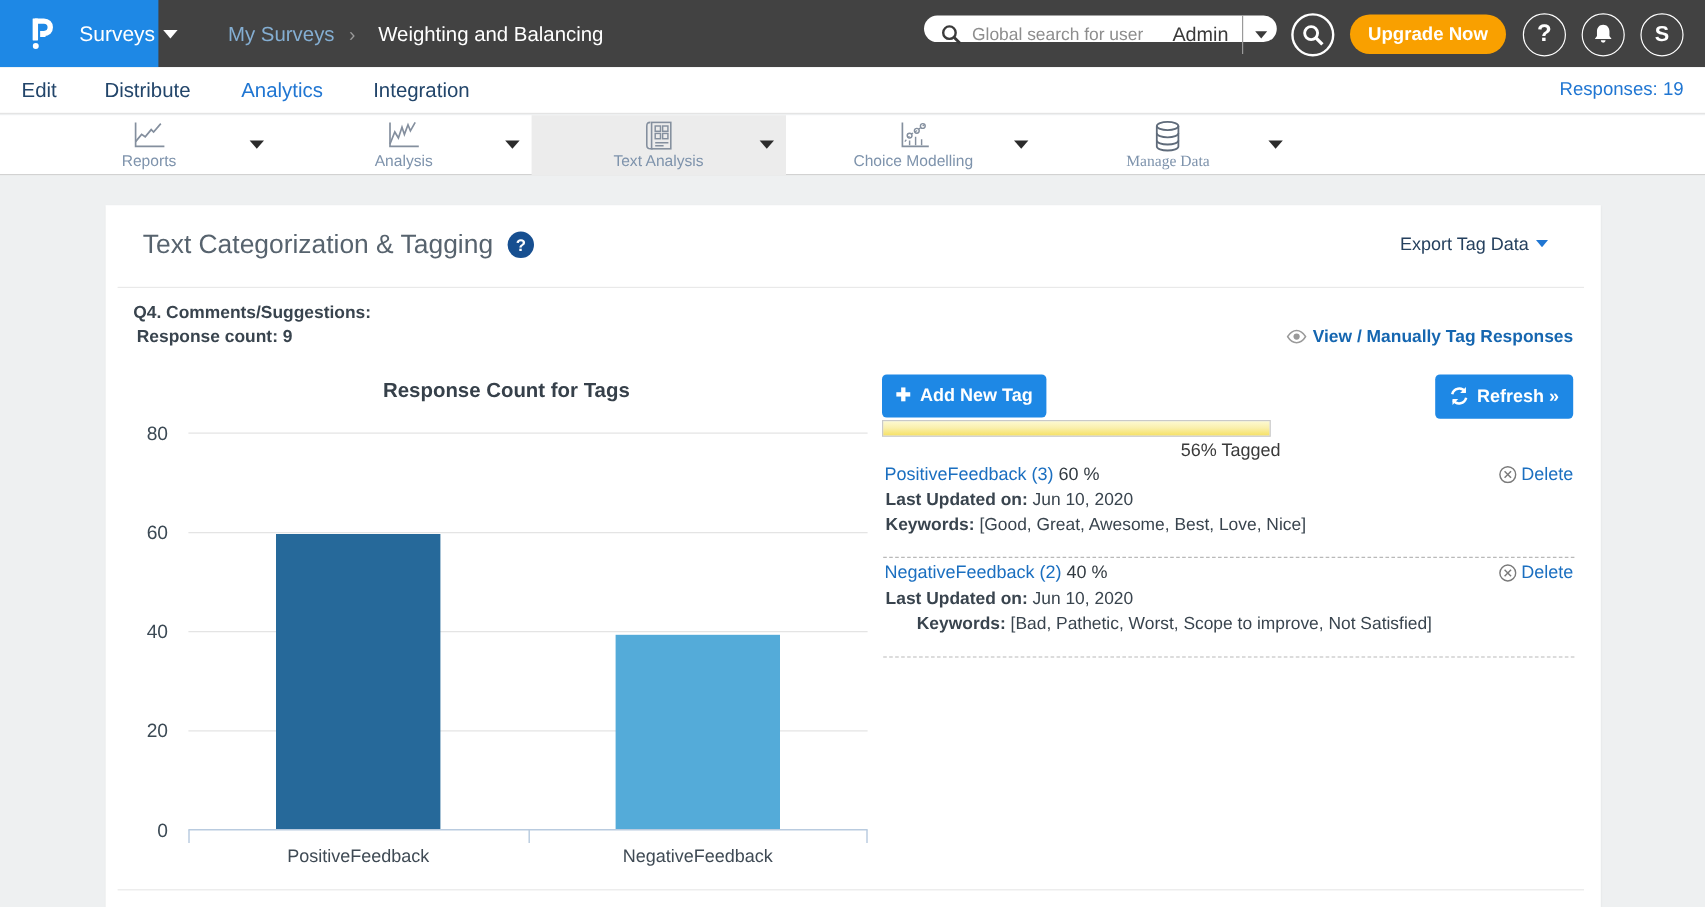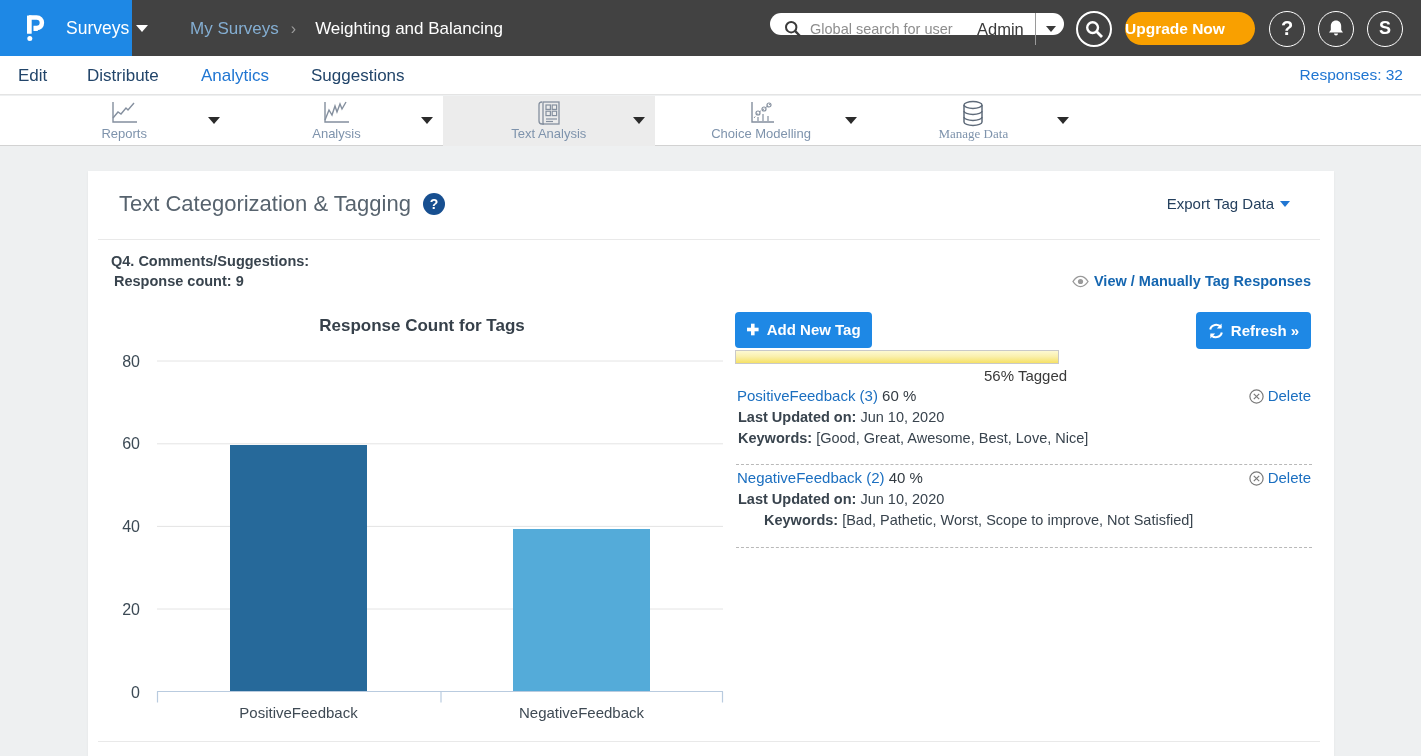--- a/index.html
+++ b/index.html
@@ -19,21 +19,21 @@
   #crumb .a { color:#84aed2; }
   #crumb .sep { color:#9b9b9b; margin:0 19px 0 12px; font-size:16px; }
 
   
   #searchPill { position:absolute; left:770px; top:13px; width:294px; height:22px; background:#fff; border-radius:16px; }
   #searchPill .ph { position:absolute; left:40px; top:8px; font-size:14.5px; color:#8d8d8d; }
   #searchPill .admin { position:absolute; left:207px; top:7px; font-size:16.5px; color:#3a3a3a; }
   #searchPill .vline { position:absolute; left:265px; top:0px; width:1px; height:32px; background:#9a9a9a; }
   #searchPill .dcaret { position:absolute; left:276px; top:13px; border-left:5.5px solid transparent; border-right:5.5px solid transparent; border-top:6.5px solid #3a3a3a; width:0; height:0; }
   .circBtn { position:absolute; top:11px; width:36px; height:36px; border:1.6px solid #fff; border-radius:50%; color:#fff; text-align:center; }
-  #upg { position:absolute; left:1125px; top:12px; width:130px; height:33px; background:#f9a000; border-radius:17px; color:#fff; font-size:15.5px; font-weight:bold; line-height:33px; }
+  #upg { position:absolute; left:1125px; top:12px; width:130px; height:33px; background:#f9a000; border-radius:17px; color:#fff; font-size:15.5px; font-weight:bold; text-align:center; line-height:33px; }
 
   
   #row2 { position:absolute; left:0; top:56px; width:1421px; height:39px; background:#fff; border-bottom:1px solid #e4e4e4; }
   #row2 .lnk { position:absolute; top:10px; font-size:17px; color:#22456a; text-decoration:none; }
   #row2 .active { color:#2076d2; border-bottom:8px solid #4d7c0f; padding-bottom:15px; }
   #row2 .resp { position:absolute; top:10px; right:18px; font-size:15.5px; color:#2076d2; }
 
   
   #row3 { position:absolute; left:0; top:96px; width:1421px; height:50px; background:#fff; border-bottom:1px solid #d2d2d2; }
   .tab { position:absolute; top:0; width:212.3px; height:50px; }
@@ -103,22 +103,22 @@
           <path d="M7 14.6 a2 2 0 0 0 4 0 Z" fill="#fff"></path>
         </svg>
     </div>
     <div class="circBtn" style="left:1367px;font-size:18px;font-weight:bold;line-height:33px;">S</div>
   </div>
 
   <div id="row2">
     <span class="lnk" style="left:18px;">Edit</span>
     <span class="lnk" style="left:87px;">Distribute</span>
     <span class="lnk active" style="left:201px;">Analytics</span>
-    <span class="lnk" style="left:311px;">Suggestions</span>
-    <span class="resp">Responses: 32</span>
+    <span class="lnk" style="left:311px;">Integration</span>
+    <span class="resp">Responses: 19</span>
   </div>
 
   <div id="row3">
     <div class="tab" style="left:18px;">
       <div class="ic"><svg width="30" height="26" viewBox="0 0 30 26">
             <path d="M4 2 V 22 H 28" fill="none" stroke="#848f9e" stroke-width="1.4"></path>
             <path d="M4 18 L 9 12 L 12 14 L 17 8 L 19 10 L 25 3" fill="none" stroke="#848f9e" stroke-width="1.4"></path>
           </svg></div>
       <div class="tl">Reports</div>
         <div class="tc"></div>

